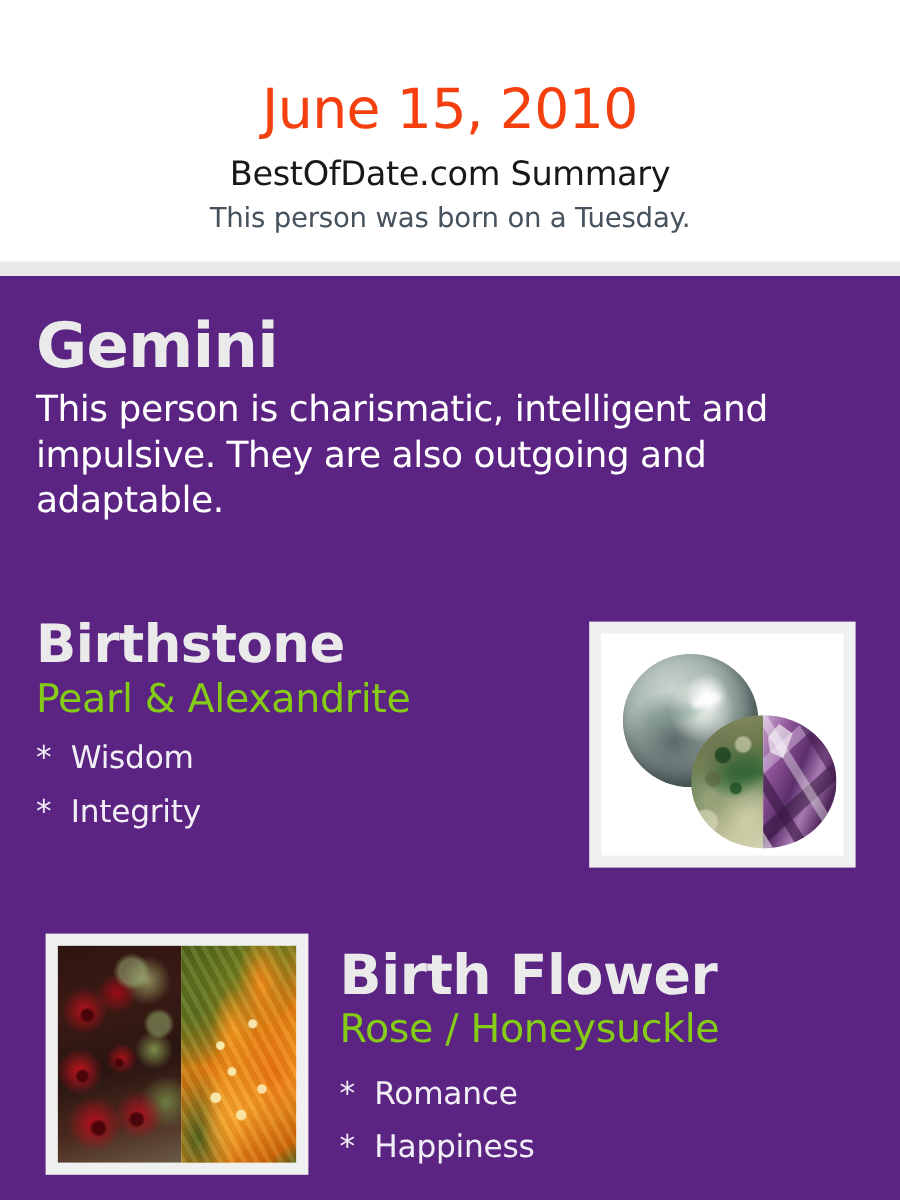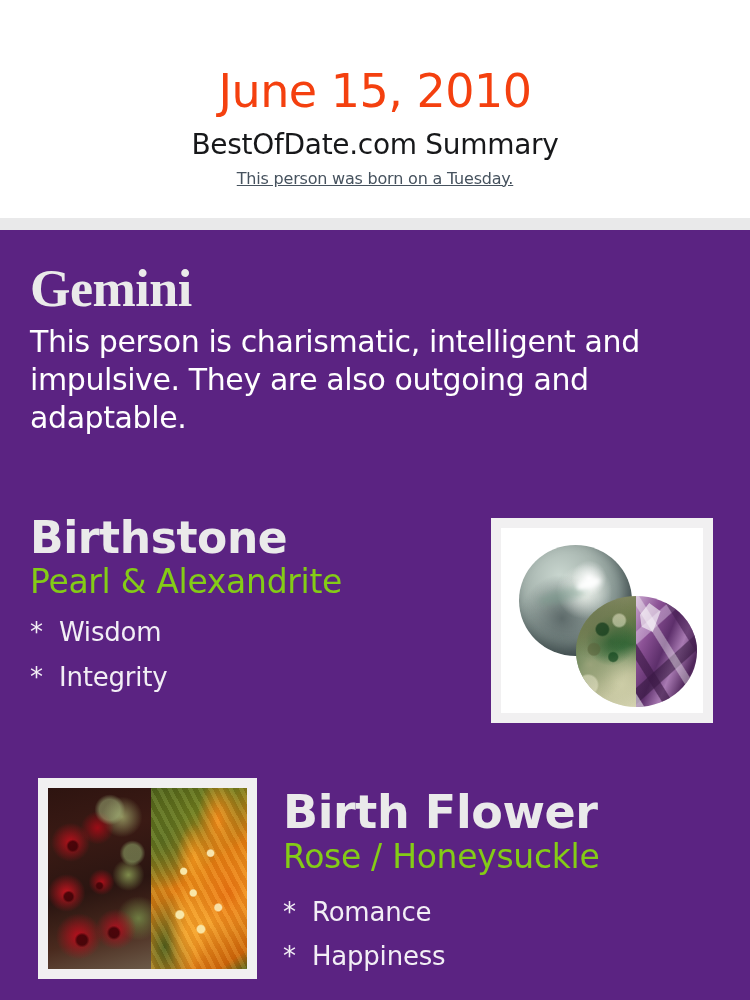--- a/index.html
+++ b/index.html
@@ -48,27 +48,26 @@
     font-size: 28px;
     line-height: 1.1;
     font-weight: 400;
     color: #17181a;
     padding-top: 16px;
     letter-spacing: -0.3px;
   }
 
   .header-weekday {
     font-family: "DejaVu Sans", sans-serif;
-    font-size: 16px;
+    font-size: 23px;
     line-height: 1.1;
     font-weight: 400;
     color: #46525e;
     padding-top: 9px;
     letter-spacing: -0.2px;
-    text-decoration: underline;
   }
 
   .divider-strip {
     position: absolute;
     left: 0; top: 178px;
     width: 750px;
     height: 12px;
     background: #e9e9ea;
   }
 
@@ -88,21 +87,20 @@
     top: 32px;
     width: 690px;
   }
 
   .zodiac-title {
     font-size: 52px;
     font-weight: bold;
     color: #eaeaea;
     line-height: 1.05;
     letter-spacing: -0.5px;
-    font-family: Liberation Serif, serif;
   }
 
   .zodiac-desc {
     font-size: 30px;
     font-weight: 400;
     color: #ffffff;
     line-height: 1.28;
     letter-spacing: -0.4px;
     padding-top: 6px;
     max-width: 660px;

